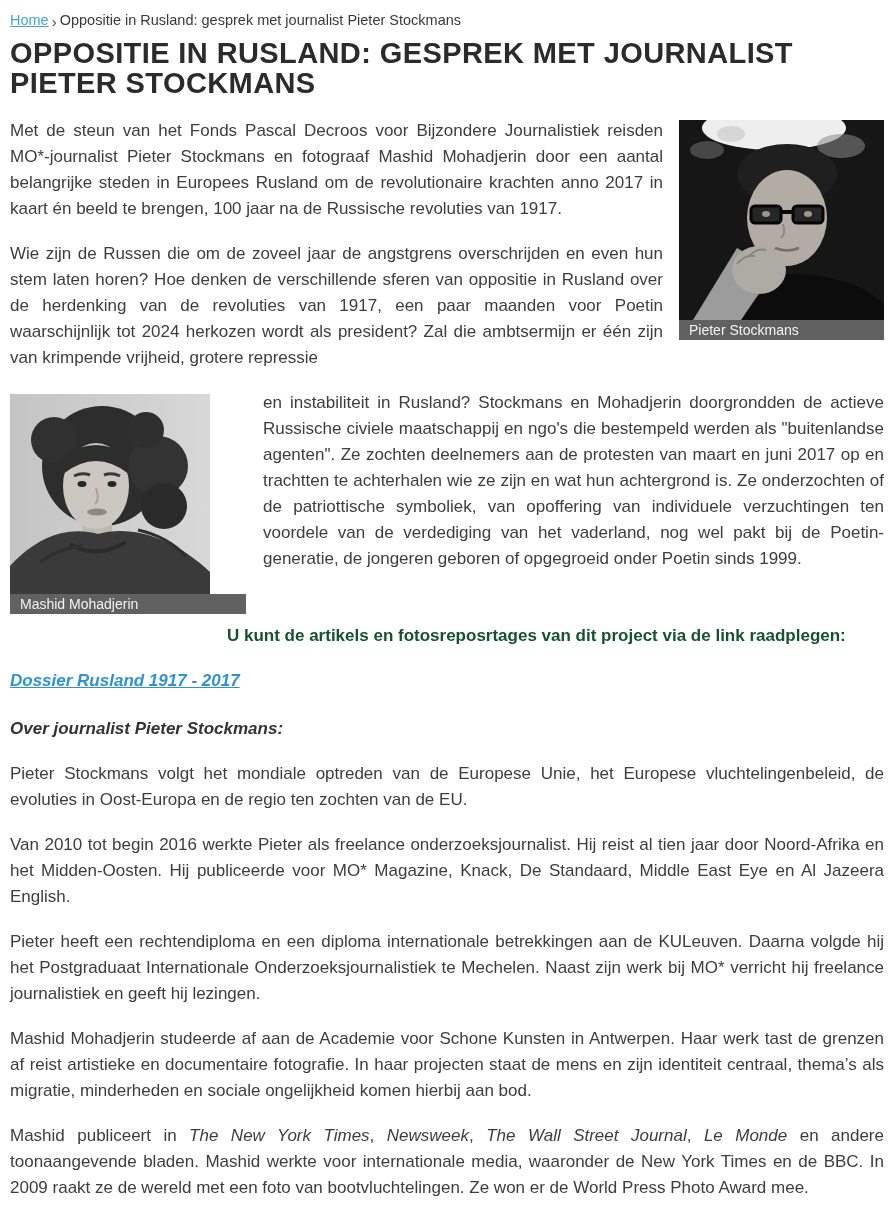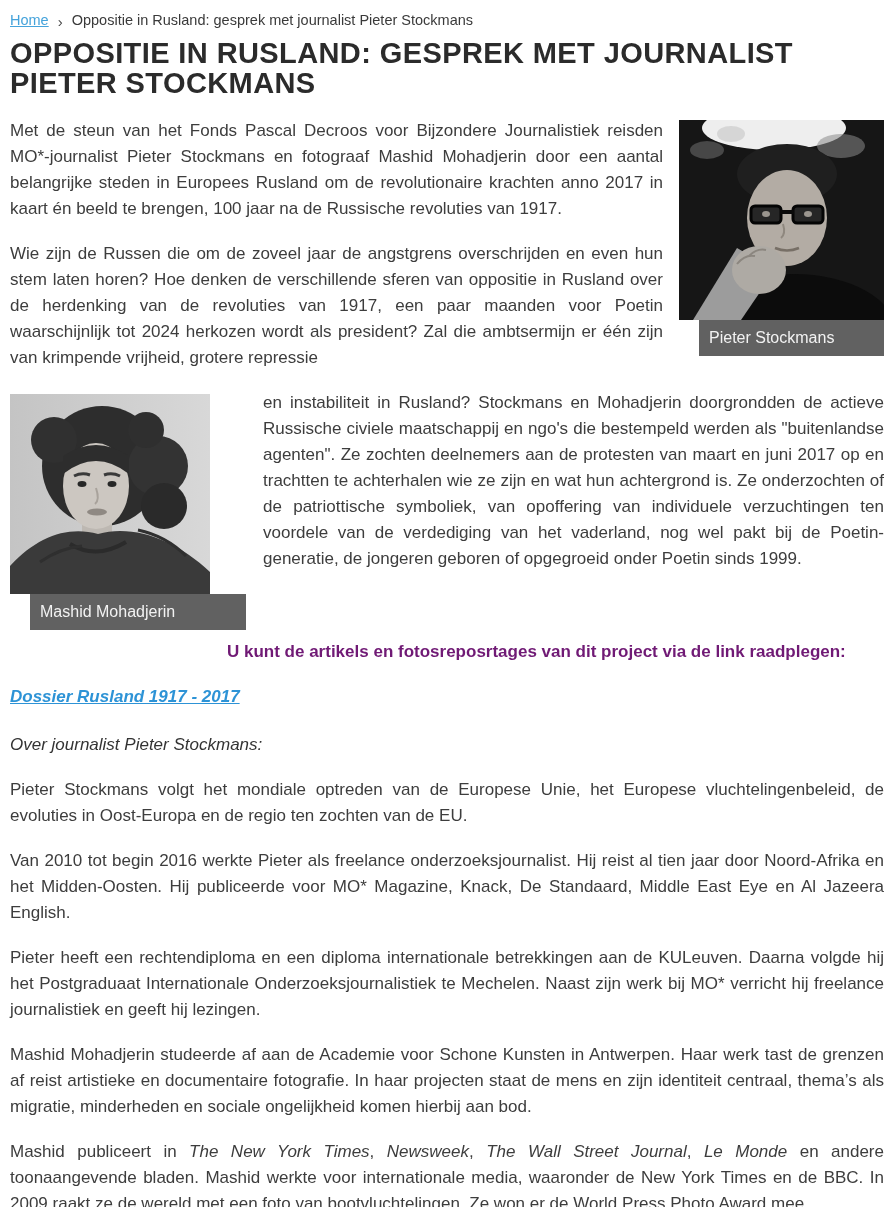--- a/index.html
+++ b/index.html
@@ -13,21 +13,21 @@
   .page {
     box-sizing: border-box;
     width: 894px;
     padding: 10px 10px 30px 10px;
   }
 
   
   .breadcrumb {
     display: flex;
     align-items: flex-end;
-    gap: 9px;
+    gap: 3px;
     font-size: 14.5px;
     line-height: 19px;
     color: #3a3a3a;
     margin: 1px 0 8px 0;
   }
   .breadcrumb a {
     color: var(--link-light, #45a3db);
     text-decoration: underline;
     cursor: pointer;
   }
@@ -69,46 +69,45 @@
   }
   .fig-left {
     float: left;
     width: 236px;
     margin: 4px 17px 0 0;
   }
   figure svg { display: block; }
   figcaption {
     background: var(--caption-bg, #616161);
     color: var(--caption-text, #f2f2f2);
-    font-size: 16px;
+    font-size: 14px;
     line-height: 20px;
-    padding: 8px 10px;
-    margin-left: 20px;
+    padding: 0 10px;
   }
 
   .cta {
     clear: both;
     margin: 0 0 19px 217px !important;
     padding-top: 9px;
     font-weight: bold;
-    color: #701a75;
+    color: #14532d;
     text-align: left !important;
   }
 
   .dossier p { margin: 0 0 22px 0; }
   a.doc-link {
     color: var(--link, #2d93d6);
     font-weight: bold;
     text-decoration: underline;
     cursor: pointer;
     font-style: italic;
   }
 
   .section-heading {
-    font-weight: normal;
+    font-weight: bold;
     font-style: italic;
     color: #333333;
     margin: 0 0 19px 0;
     text-align: left !important;
   }
 
   .it { font-style: italic; }
 </style>
 </head>
 <body>

